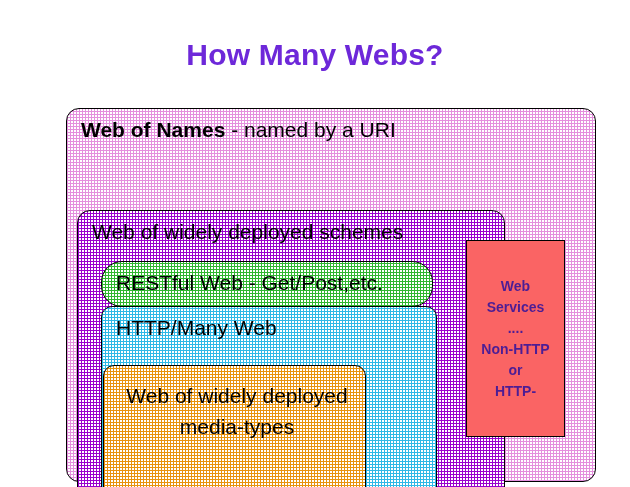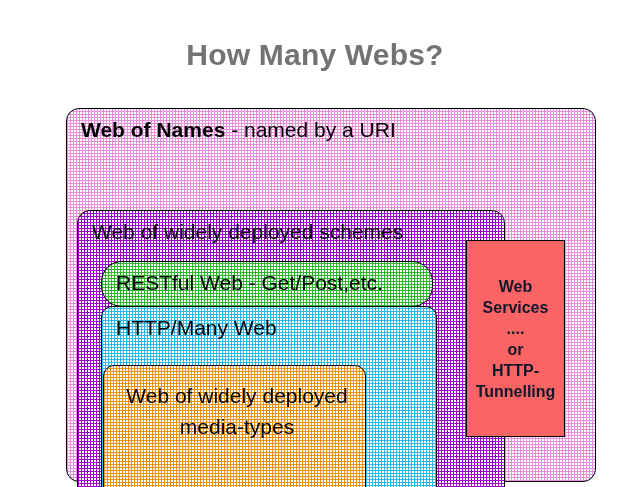--- a/index.html
+++ b/index.html
@@ -20,21 +20,21 @@
   
   .slide-title {
     position: absolute;
     left: 0;
     top: 38px;
     width: 630px;
     text-align: center;
     font-size: 30px;
     font-weight: bold;
     letter-spacing: 0.2px;
-    color: #737373;
+    color: #6d28d9;
     white-space: nowrap;
   }
 
   
   .layer {
     position: absolute;
     box-sizing: border-box;
     border: 1px solid #000000;
     border-radius: 13px;
     background-repeat: repeat;
@@ -108,25 +108,25 @@
     height: 197px;
     box-sizing: border-box;
     border: 1px solid #000000;
     background: #fa6464;
     display: flex;
     flex-direction: column;
     align-items: center;
     justify-content: center;
   }
   #box-web-services .rb-line {
-    font-size: 16px;
+    font-size: 14px;
     font-weight: bold;
     line-height: 21px;
     text-align: center;
-    color: #0f172a;
+    color: #4c1d95;
     white-space: nowrap;
   }
 </style>
 </head>
 <body>
 
 <div class="slide-title">How Many Webs?</div>
 
 <div class="layer dither-pink" id="layer-names">
 
@@ -149,16 +149,16 @@
         <div class="layer-label">Web of widely deployed media-types</div>
       </div>
     </div>
   </div>
 </div>
 
 <div id="box-web-services">
   <div class="rb-line">Web</div>
   <div class="rb-line">Services</div>
   <div class="rb-line">....</div>
+  <div class="rb-line">Non-HTTP</div>
   <div class="rb-line">or</div>
   <div class="rb-line">HTTP-</div>
-  <div class="rb-line">Tunnelling</div>
 </div>
 
 </body></html>

